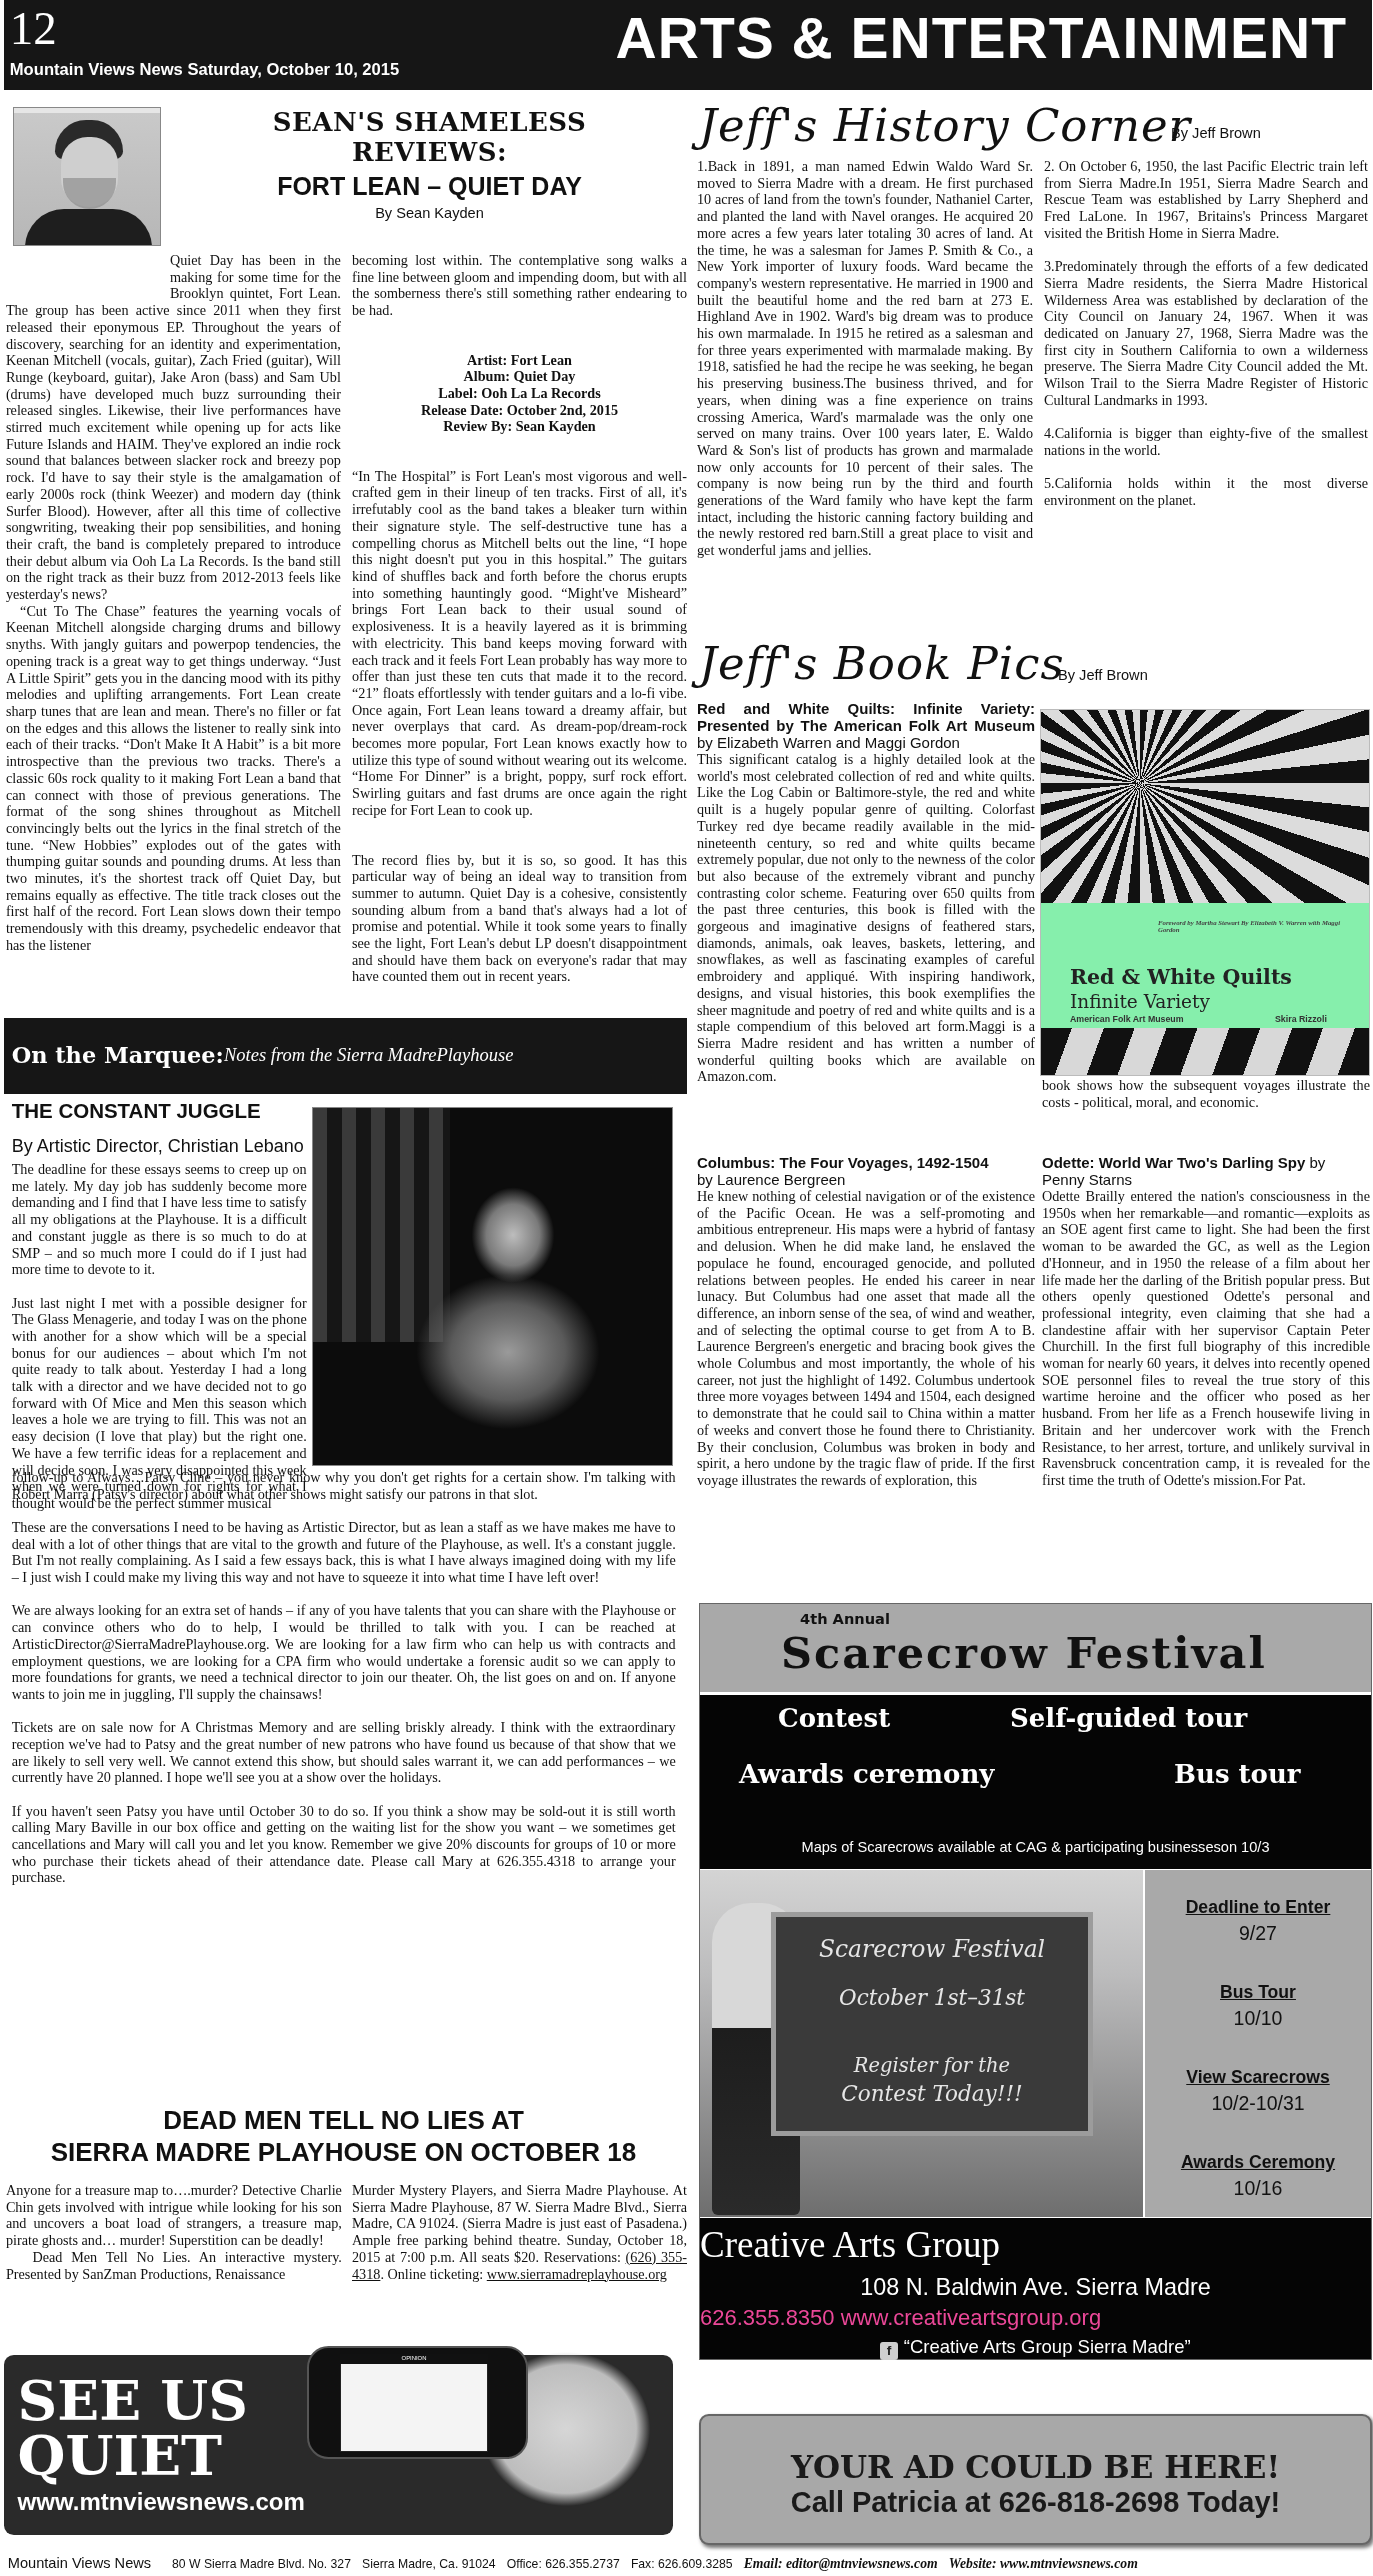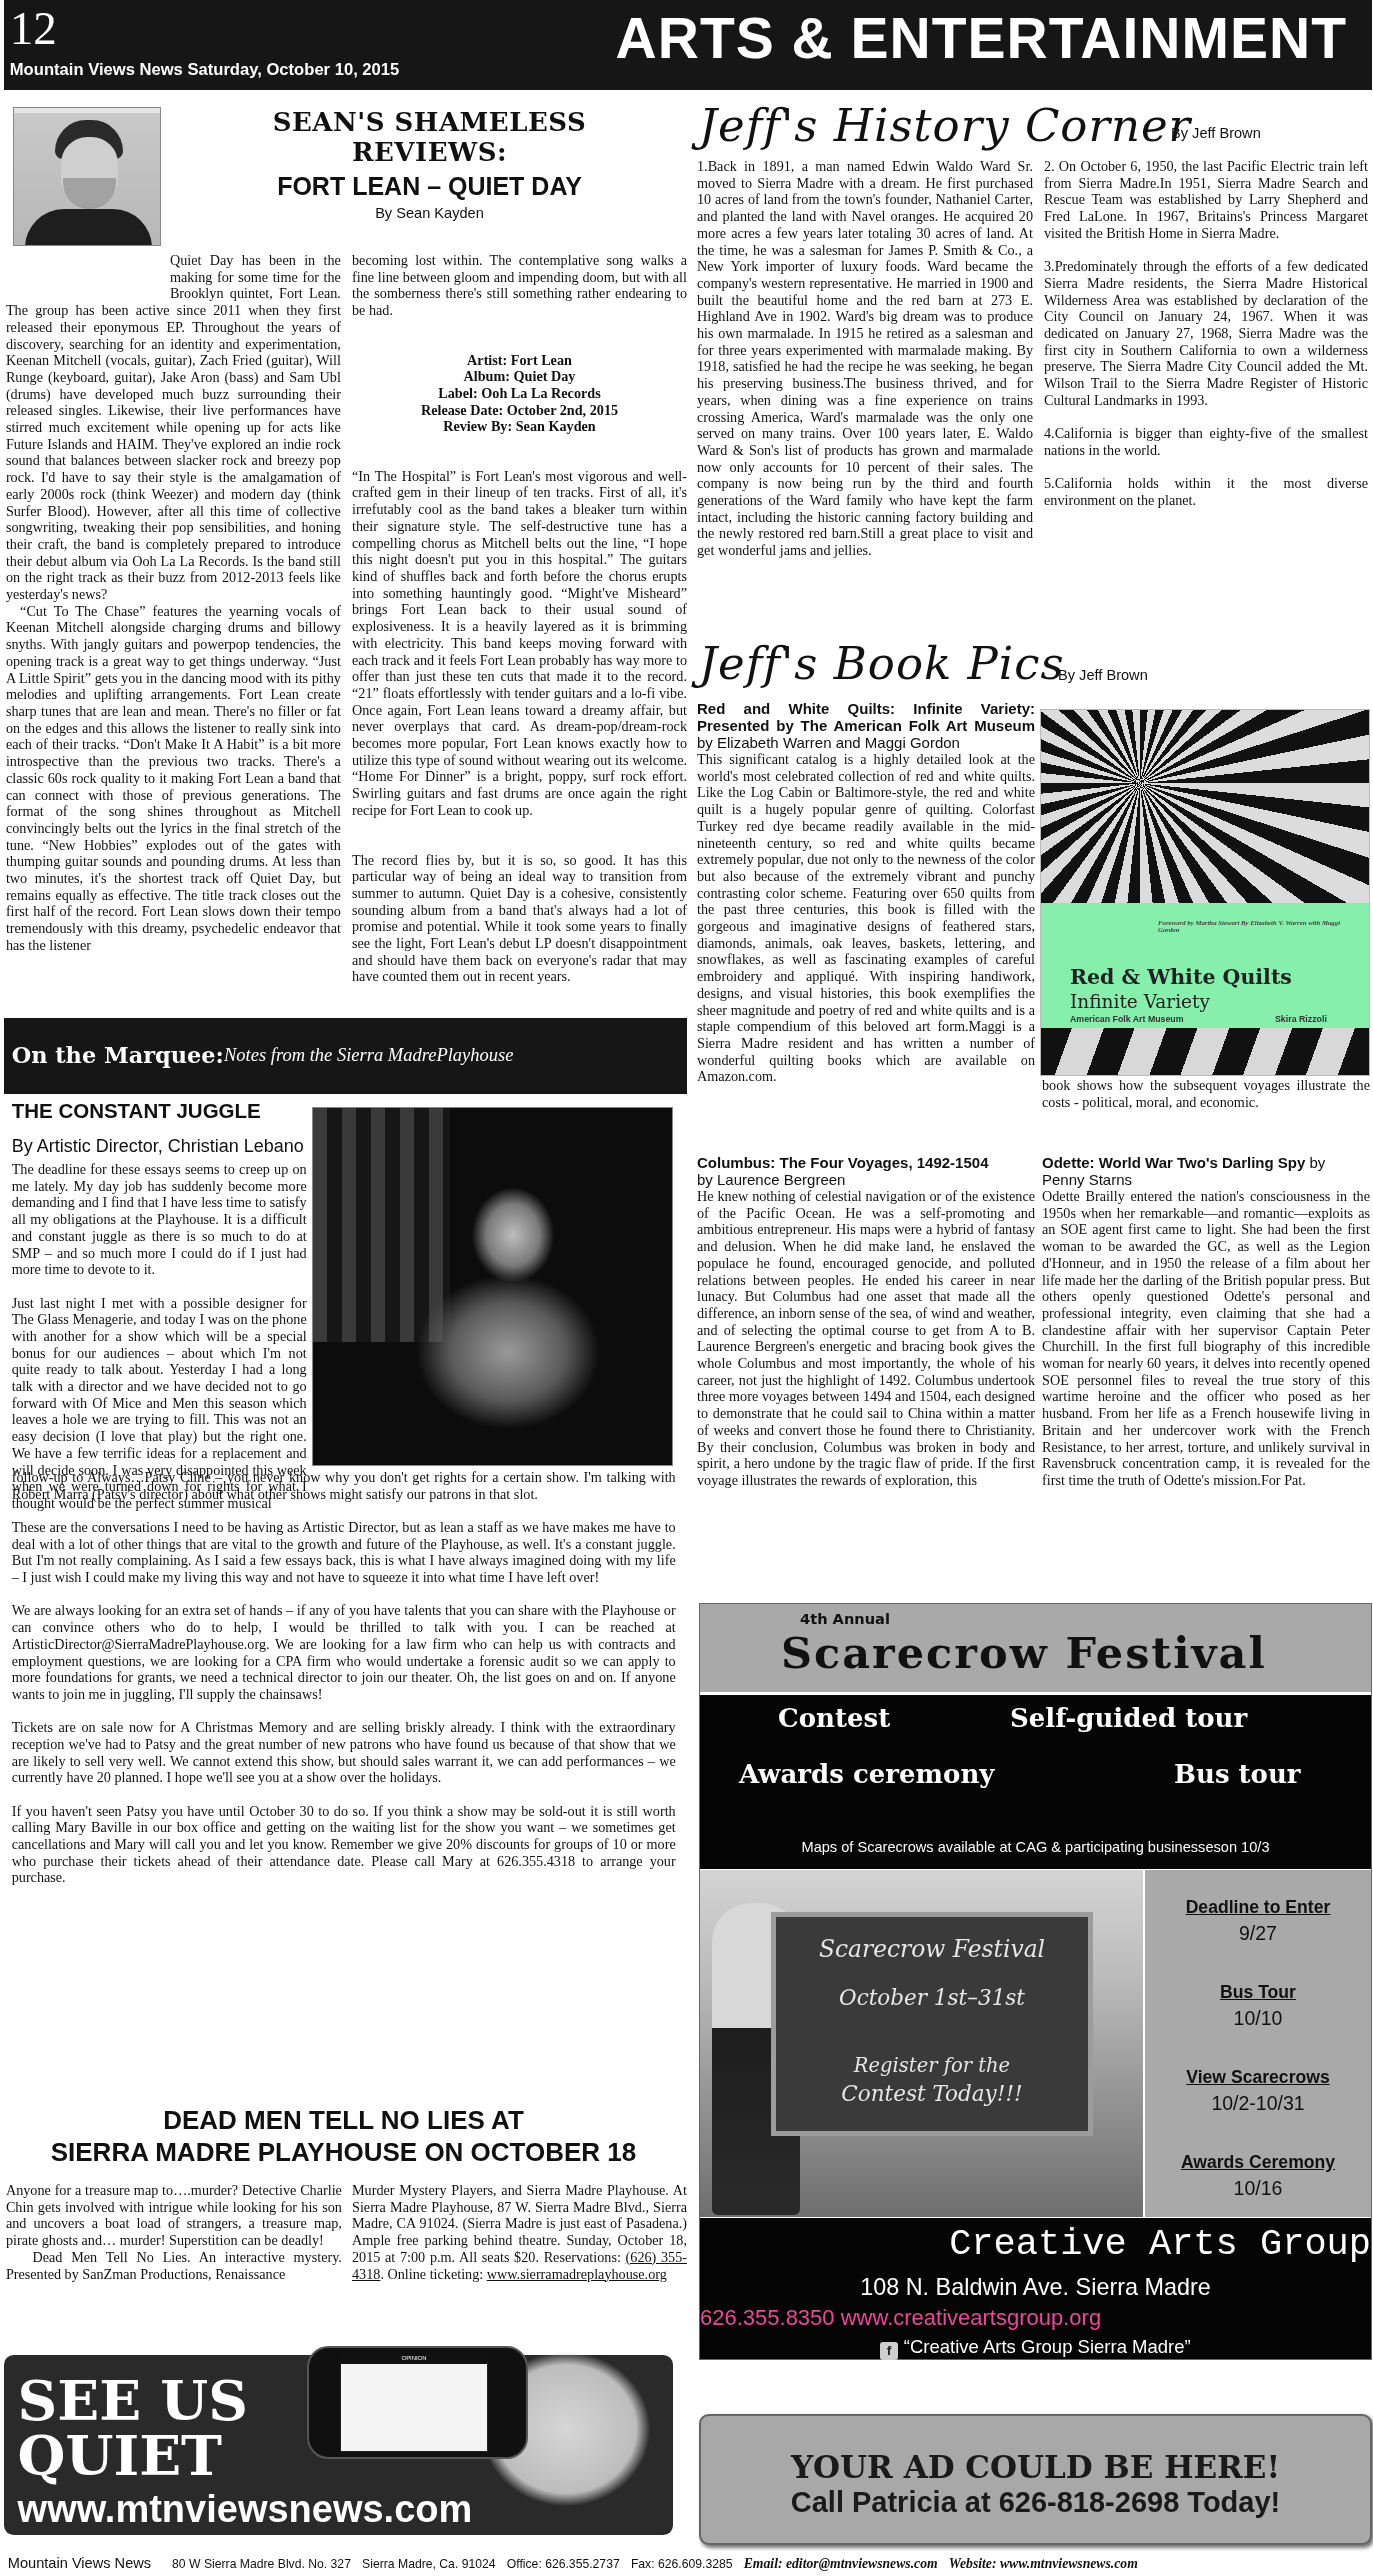--- a/index.html
+++ b/index.html
@@ -71,21 +71,21 @@
 
 
 #deadmen-head{left:0;top:2104px;width:687px;text-align:center;font-family:"Liberation Sans",sans-serif;font-weight:bold;font-size:26px;line-height:32px}
 #deadmen-col1{left:5.9px;top:2182px;width:336px}
 #deadmen-col2{left:352px;top:2182px;width:335px}
 .u{text-decoration:underline}
 
 
 #online{left:3.9px;top:2355px;width:669px;height:180px;background:#2a2a2a;border-radius:9.8px}
 #online-title{left:17.6px;top:2373px;font-family:"DejaVu Serif",serif;font-weight:900;font-size:55px;color:#fff;line-height:55px}
-#online-url{left:17.6px;top:2488px;font-family:"Liberation Sans",sans-serif;font-weight:bold;font-size:38px;color:#fff}
+#online-url{left:17.6px;top:2488px;font-family:"Liberation Sans",sans-serif;font-weight:bold;font-size:24px;color:#fff}
 #phone{left:307px;top:2346px;width:221px;height:113px;background:#101010;border-radius:21.5px;border:2px solid #555}
 #phone-screen{left:340px;top:2354px;width:148px;height:98px;background:#f4f4f4;border:1px solid #222}
 #phone-bar{left:340px;top:2354px;width:148px;height:9.8px;background:#111;color:#fff;font-size:5.9px;font-family:"Liberation Sans",sans-serif;text-align:center;line-height:9.8px}
 #hand{left:420px;top:2322px;width:254px;height:205px;background:radial-gradient(ellipse 117px 107px at 146px 107px,#d6d6d6 0,#bdbdbd 60%,transparent 72%)}
 
 
 #scare{left:699px;top:1603px;width:673px;height:757px;border:1px solid #666}
 #scare-top{left:700px;top:1604px;width:671px;height:88px;background:#a9a9a9}
 #scare-annual{left:800px;top:1610px;font-family:"DejaVu Sans",sans-serif;font-weight:bold;font-size:14.6px}
 #scare-title{left:781px;top:1628px;font-family:"DejaVu Serif",serif;font-weight:bold;font-size:43px;letter-spacing:2px}
@@ -98,21 +98,21 @@
 #chalkboard{left:771px;top:1912px;width:322px;height:224px;background:#3a3a3a;border:5.9px solid #9c9c9c;color:#e6e6e6;font-family:"DejaVu Serif",serif;font-style:italic;text-align:center}
 #chalk1{position:absolute;left:0;top:17.6px;width:100%;font-size:23.4px}
 #chalk2{position:absolute;left:0;top:68px;width:100%;font-size:21.5px}
 #chalk3{position:absolute;left:0;top:137px;width:100%;font-size:19.5px}
 #chalk4{position:absolute;left:0;top:164px;width:100%;font-size:21.5px}
 #scarecrow-fig{left:712px;top:1903px;width:88px;height:312px;background:linear-gradient(180deg,#d8d8d8 0,#d8d8d8 40%,#1d1d1d 40%,#2a2a2a 100%);border-radius:39px 39px 5.9px 5.9px}
 #scare-dates{left:1145px;top:1870px;width:226px;height:347px;background:#a9a9a9;text-align:center;font-family:"Liberation Sans",sans-serif}
 .dlab{font-weight:bold;font-size:17.6px;text-decoration:underline;margin-top:17.6px}
 .dval{font-size:19.5px;margin-top:3.9px}
 #cag{left:700px;top:2218px;width:671px;height:141px;background:#050505;color:#fff;text-align:center}
-#cag-name{left:700px;top:2223px;width:671px;text-align:right;color:#fff;font-family:Liberation Mono, monospace;font-size:37px}
+#cag-name{left:700px;top:2223px;width:671px;text-align:left;color:#fff;font-family:Liberation Serif, serif;font-size:37px}
 #cag-addr{left:700px;top:2274px;width:671px;text-align:center;color:#fff;font-family:"Liberation Sans",sans-serif;font-size:23.4px}
 #cag-phone{left:700px;top:2305px;width:671px;text-align:left;color:#ec4899;font-family:"Liberation Sans",sans-serif;font-size:22px}
 #cag-fb{left:700px;top:2336px;width:671px;text-align:center;color:#fff;font-family:"Liberation Sans",sans-serif;font-size:18.5px}
 .fb{display:inline-block;width:17.6px;height:17.6px;background:#cfcfcf;color:#222;font-weight:bold;font-size:13.7px;line-height:17.6px;border-radius:2.9px;margin-right:5.9px;vertical-align:-2px}
 
 
 #yourad{left:699px;top:2414px;width:673px;height:131px;background:#a8a8a8;border-radius:9.8px;border:2px solid #666;box-shadow:2px 2.9px 3.9px #777}
 #yourad-l1{left:699px;top:2449px;width:673px;text-align:center;font-family:"DejaVu Serif",serif;font-weight:900;font-size:31px;color:#1a1a1a}
 #yourad-l2{left:699px;top:2486px;width:673px;text-align:center;font-family:"Liberation Sans",sans-serif;font-weight:bold;font-size:29px;color:#1a1a1a}
 

